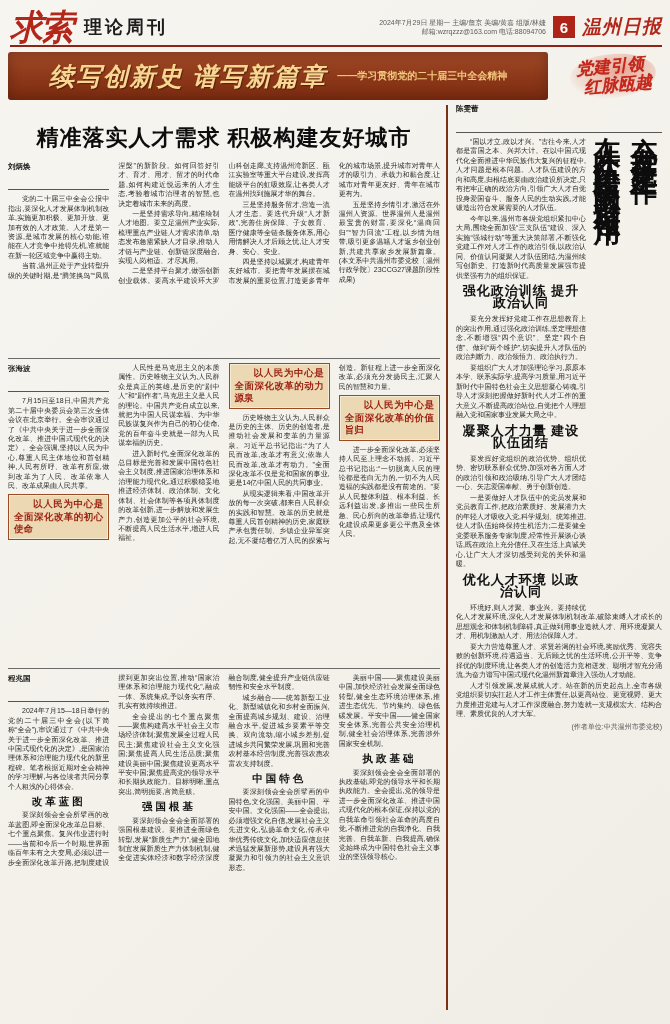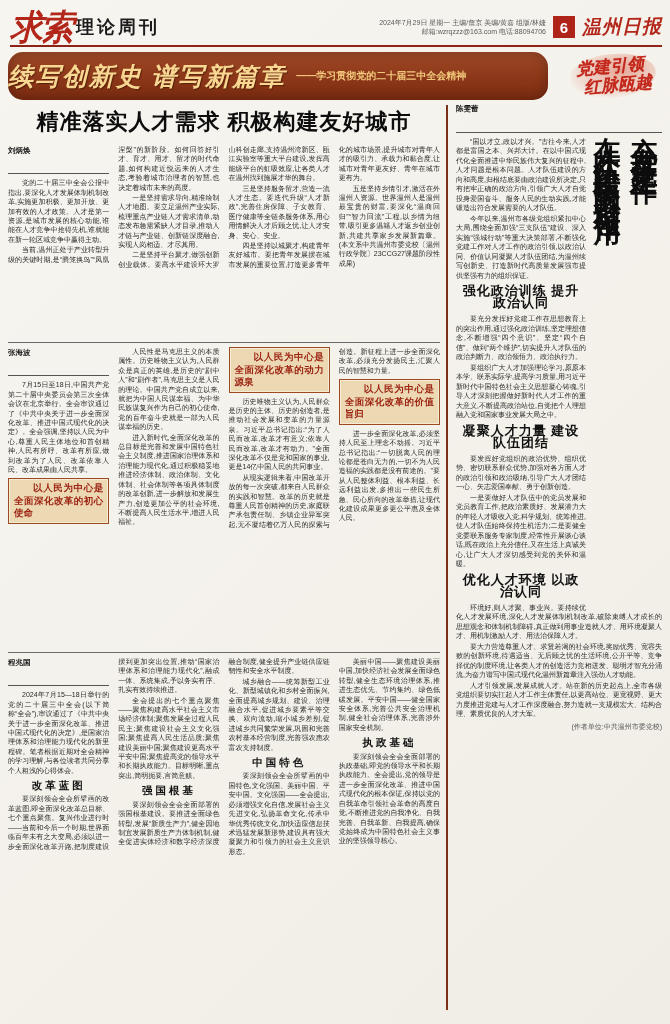--- a/index.html
+++ b/index.html
@@ -2,44 +2,44 @@
 <html><head>
 <meta charset="utf-8">
 <style>
   html,body{margin:0;padding:0;background:#d8d5cf;}
   #page{position:relative;width:670px;height:1024px;margin:0 auto;overflow:hidden;
     background:linear-gradient(135deg,#f7f5f0 0%,#f3f1ea 55%,#efede6 100%);
     font-family:"Liberation Sans","DejaVu Sans",sans-serif;color:#272727;}
 
   
   #hdr{position:absolute;left:10px;right:8px;top:4px;height:38px;display:flex;align-items:flex-end;justify-content:space-between;border-bottom:2px solid #8e2318;padding-bottom:3px;}
-  .hdr-left{display:flex;align-items:flex-end;gap:4px;}
+  .hdr-left{display:flex;align-items:flex-end;gap:12px;}
   .logo-script{font-family:"Liberation Serif","DejaVu Serif",serif;font-style:italic;font-weight:900;font-size:33px;line-height:30px;color:#b3261a;letter-spacing:-2px;transform:scaleY(1.05);}
   .masthead{font-weight:900;font-size:18px;letter-spacing:3px;color:#1c1c1c;padding-bottom:3px;}
   .hdr-right{display:flex;align-items:center;gap:7px;}
   .meta{text-align:right;font-size:7px;line-height:9px;color:#5a5a5a;transform:translateY(-2px);}
   .pagenum{width:22px;height:22px;background:#ae2418;color:#fff;font-weight:bold;font-size:15px;display:flex;align-items:center;justify-content:center;transform:translateY(-2px);}
   .papername{font-family:"Liberation Serif","DejaVu Serif",serif;font-style:italic;font-weight:900;font-size:19px;color:#b3261a;letter-spacing:1px;transform:translateY(-2px) rotate(-1deg);}
 
   
   #bannerrow{position:absolute;left:8px;right:6px;top:52px;height:48px;display:flex;gap:8px;}
-  #banner{flex:1;max-width:548px;background:linear-gradient(180deg,#a04a27 0%,#8a3517 60%,#7c2c10 100%);border-radius:15px;display:flex;align-items:center;gap:10px;box-shadow:inset 0 0 14px rgba(0,0,0,.25);}
+  #banner{flex:1;max-width:548px;background:linear-gradient(180deg,#a04a27 0%,#8a3517 60%,#7c2c10 100%);border-radius:3px;display:flex;align-items:center;justify-content:center;gap:10px;box-shadow:inset 0 0 14px rgba(0,0,0,.25);}
   .banner-title{font-family:"Liberation Serif","DejaVu Serif",serif;font-style:italic;font-weight:900;font-size:25px;color:#f8d793;letter-spacing:2px;text-shadow:1px 1px 1px rgba(60,20,0,.6);}
   .banner-sub{font-weight:bold;font-size:10px;color:#f2c87c;}
   #stamp{width:108px;position:relative;display:flex;flex-direction:column;align-items:center;justify-content:center;line-height:19px;}
   #stamp:before{content:"";position:absolute;left:14px;top:2px;width:86px;height:44px;background:radial-gradient(ellipse at 60% 40%,rgba(214,80,50,.45),rgba(214,80,50,.12) 60%,transparent 75%);border-radius:45% 55% 50% 50%;transform:rotate(-8deg);}
   .stamp-line{position:relative;font-family:"Liberation Serif","DejaVu Serif",serif;font-style:italic;font-weight:900;font-size:17px;color:#c3261a;transform:rotate(-5deg);text-shadow:0 0 1px rgba(195,38,26,.5);}
   .stamp-line.l2{transform:rotate(-5deg) translateX(8px);}
 
   
   #leftcol{position:absolute;left:8px;top:105px;width:432px;}
   #divider{position:absolute;left:446px;top:105px;width:2px;height:905px;background:#7b3018;}
   #rightcol{position:absolute;left:456px;top:103px;width:206px;height:907px;}
 
-  .headline-sans{font-weight:900;font-size:22px;letter-spacing:1px;text-align:center;color:#0d0d0d;margin:2px 0 8px;}
+  .headline-sans{font-weight:900;font-size:22px;letter-spacing:1px;text-align:center;color:#0d0d0d;margin:18px 0 8px;}
   .headline-serif{font-family:"Liberation Serif","DejaVu Serif",serif;font-weight:900;text-align:center;color:#0d0d0d;}
   .rule{border-top:1px solid #6b6b6b;margin:5px 0 4px;}
 
   .body-cols{column-count:4;column-gap:9px;font-size:7px;line-height:9.4px;text-align:justify;overflow:hidden;color:#2a2a2a;}
   .author{font-size:7.5px;font-weight:bold;color:#1a1a1a;padding:1px 0 18px;border-bottom:1px solid #555;margin-bottom:4px;}
   .b-p{text-indent:2em;margin:0 0 1px;}
 
   #a1-body{height:192px;}
   #a2-title{font-size:24px;letter-spacing:2px;margin:6px 0 9px;}
   #a2-body{height:300px;}

